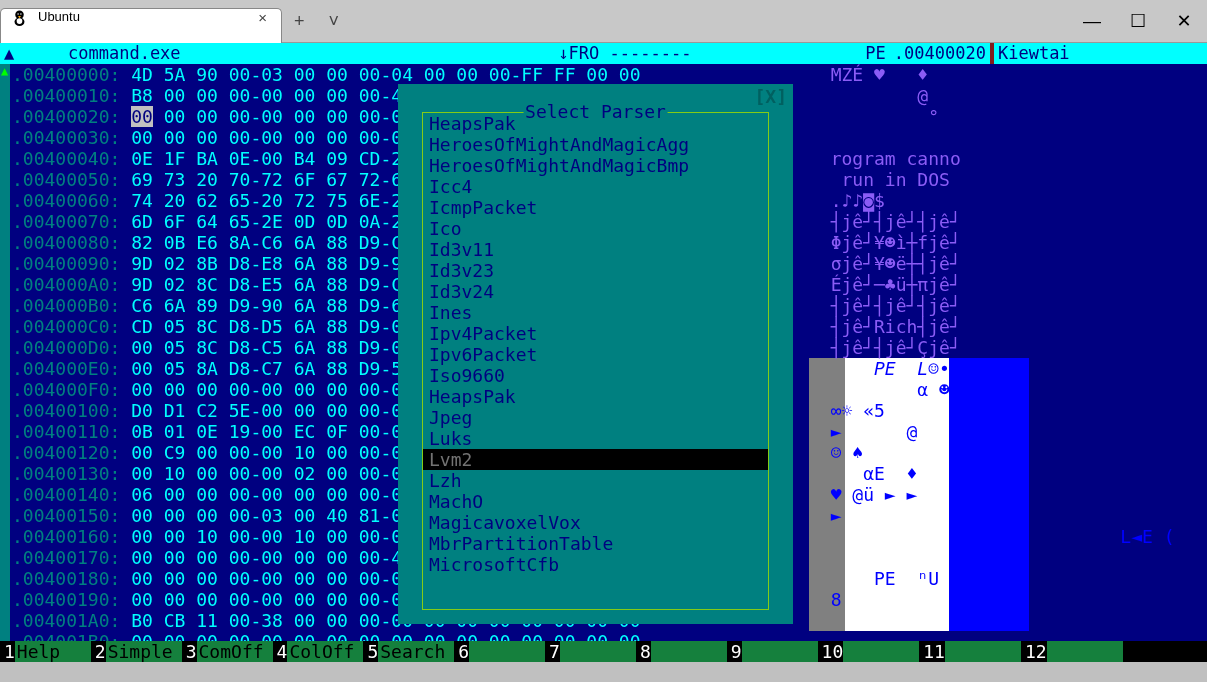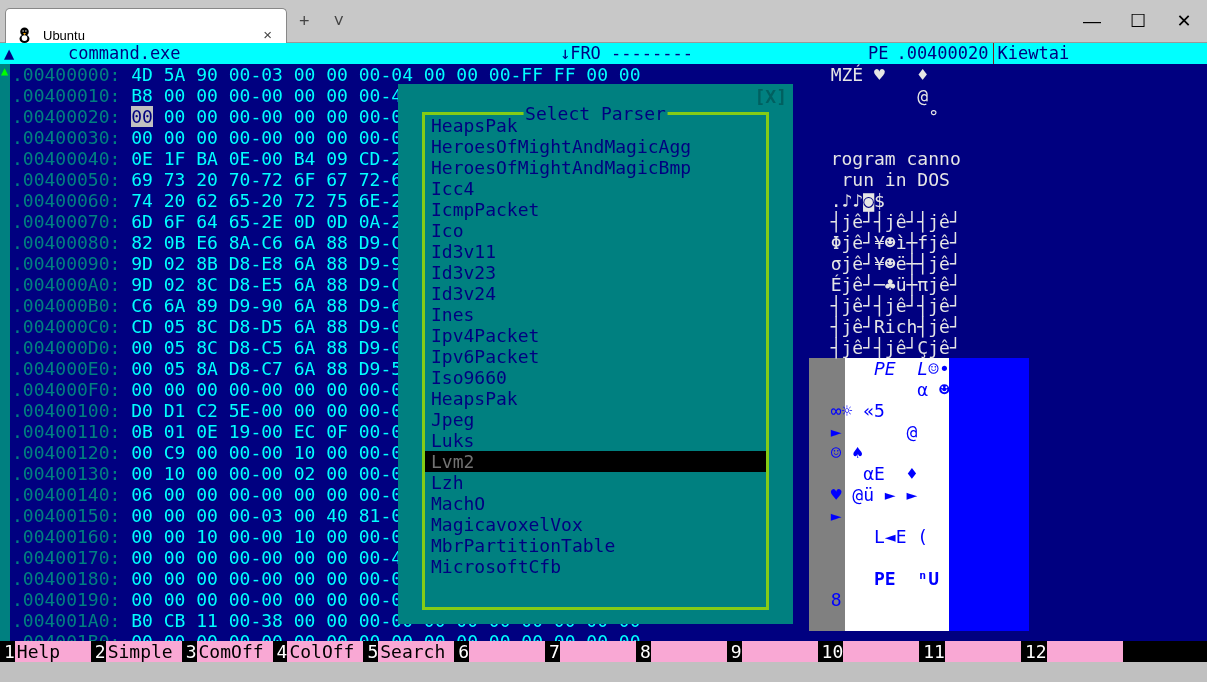--- a/index.html
+++ b/index.html
@@ -1,44 +1,44 @@
 <!DOCTYPE html>
 <html><head>
 <meta charset="utf-8">
 <style>
 html,body{margin:0;padding:0;width:1207px;height:682px;background:#c0c0c0;font-family:Consolas,Menlo,monospace;font-size:18px;overflow:hidden}
 .titlebar{height:42px;background:#c8c8c8;display:flex;align-items:center;border-bottom:1px solid #999}
-.tab{height:34px;background:#fff;border:1px solid #888;border-bottom:none;border-top-left-radius:5px;border-top-right-radius:5px;margin-left:5px;margin-top:8px;display:flex;align-items:flex-end;padding:0 10px;width:260px}
+.tab{height:34px;background:#fff;border:1px solid #888;border-bottom:none;border-top-left-radius:5px;border-top-right-radius:5px;margin-top:8px;display:flex;align-items:flex-start;padding:0 10px;width:260px}
 .tab-icon{width:17px;height:17px;margin-right:10px}
 .tab-title{font-family:-apple-system,Segoe UI,sans-serif;font-size:13px;color:#000;flex:1}
 .tab-close{font-family:sans-serif;color:#444;font-size:15px;padding:0 4px;cursor:pointer}
 .tab-add,.tab-drop{font-family:sans-serif;color:#444;font-size:18px;padding:0 12px;cursor:pointer}
 .win-controls{margin-left:auto;display:flex}
 .win-btn{width:46px;height:30px;display:flex;align-items:center;justify-content:center;font-family:sans-serif;color:#000;cursor:pointer}
 .statusbar{height:21px;background:#008080;color:#00ffff;display:flex;font-size:17px;line-height:21px}
 .status-seg{padding:0 4px}
 .status-inv{background:#00ffff;color:#000080}
 .status-right{margin-left:auto}
 .main{position:relative;height:598px;background:#000080;overflow:hidden}
 .gutter{position:absolute;left:0;top:0;width:10px;height:598px;background:#008080}
 .gutter-top{position:absolute;top:0;left:1px;color:#00ff00;font-size:12px}
 .hex-rows{position:absolute;left:12px;top:0}
 .row{height:21px;white-space:pre;color:#00ffff;line-height:21px}
 .addr{color:#008080}
 .ascii{position:absolute;right:0;top:0;width:398px;height:598px;background:#000080}
-.ascii-row{height:21px;line-height:21px;white-space:pre;color:#e5e5e5}
+.ascii-row{height:21px;line-height:21px;white-space:pre;color:#8b5cf6}
 .dialog{position:absolute;left:398px;top:20px;width:395px;height:540px;background:#008080;border:none}
 .dlg-close{position:absolute;right:6px;top:2px;color:#006060;font-weight:bold}
-.dlg-inner{position:absolute;left:24px;top:28px;right:24px;bottom:14px;border:3px solid #84cc16}
+.dlg-inner{position:absolute;left:24px;top:28px;right:24px;bottom:14px;border:1px solid #84cc16}
 .dlg-title{position:absolute;top:-12px;left:50%;transform:translateX(-50%);background:#008080;color:#000080;padding:0 2px}
 .dlg-item{color:#000080;padding:0 6px;height:21px;line-height:21px;cursor:pointer}
 .dlg-item.selected{background:#000;color:#737373}
 .fkeys{position:absolute;bottom:0;left:0;right:0;height:21px;background:#000;color:#fff;display:flex;line-height:21px}
 .fk-num{color:#fff;padding-left:4px}
-.fk-lbl{background:#f9a8d4;color:#000;padding:0 2px;width:72px;text-align:left}
+.fk-lbl{background:#15803d;color:#000;padding:0 2px;width:72px;text-align:left}
 </style>
 </head>
 <body>
 
 <div class="titlebar">
   <div class="tab">
     <svg class="tab-icon" viewBox="0 0 24 24">
         <circle cx="12" cy="8" r="6" fill="#000"></circle>
         <ellipse cx="12" cy="18" rx="7" ry="6" fill="#000"></ellipse>
         <ellipse cx="12" cy="17" rx="4" ry="4" fill="#fff"></ellipse>
@@ -57,21 +57,21 @@
     <div class="win-btn">✕</div>
   </div>
 </div>
 
 <div class="statusbar">
   <span class="status-seg status-inv" style="width:10px">▲</span>
   <span class="status-seg status-inv" style="width:500px;padding-left:50px">command.exe</span>
   <span class="status-seg status-inv" style="width:310px">↓FRO --------</span>
   <span class="status-seg status-inv">PE</span>
   <span class="status-seg status-inv">.00400020</span>
-  <span class="status-seg status-inv" style="border-left:1px solid #7f1d1d">Kiewtai</span>
+  <span class="status-seg status-inv" style="border-left:4px solid #7f1d1d">Kiewtai</span>
   <span class="status-seg status-inv status-right" style="width:130px"></span>
 </div>
 
 <div class="main">
   <div class="gutter">
     <span class="gutter-top">▲</span>
   </div>
   <div class="hex-rows" id="hex-rows">
       <div class="row"><span class="addr">.00400000:</span> 4D 5A 90 00-03 00 00 00-04 00 00 00-FF FF 00 00</div>
       <div class="row"><span class="addr">.00400010:</span> B8 00 00 00-00 00 00 00-40 00 00 00-00 00 00 00</div>
@@ -119,23 +119,23 @@
       <div class="ascii-row">  ┤jê┘Rich┤jê┘</div>
       <div class="ascii-row">  ┤jê┘┤jê┘Çjê┘</div>
       <div class="ascii-row" style="background: linear-gradient(90deg, rgb(128, 128, 128) 0px, rgb(128, 128, 128) 36px, rgb(255, 255, 255) 36px, rgb(255, 255, 255) 140px, rgb(0, 0, 255) 140px, rgb(0, 0, 255) 220px, rgb(0, 0, 128) 220px); color: rgb(0, 0, 255); font-style: italic;">      PE  L☺•</div>
       <div class="ascii-row" style="background: linear-gradient(90deg, rgb(128, 128, 128) 0px, rgb(128, 128, 128) 36px, rgb(255, 255, 255) 36px, rgb(255, 255, 255) 140px, rgb(0, 0, 255) 140px, rgb(0, 0, 255) 220px, rgb(0, 0, 128) 220px); color: rgb(0, 0, 255);">          α ☻☺</div>
       <div class="ascii-row" style="background: linear-gradient(90deg, rgb(128, 128, 128) 0px, rgb(128, 128, 128) 36px, rgb(255, 255, 255) 36px, rgb(255, 255, 255) 140px, rgb(0, 0, 255) 140px, rgb(0, 0, 255) 220px, rgb(0, 0, 128) 220px); color: rgb(0, 0, 255);">  ∞☼ «5       </div>
       <div class="ascii-row" style="background: linear-gradient(90deg, rgb(128, 128, 128) 0px, rgb(128, 128, 128) 36px, rgb(255, 255, 255) 36px, rgb(255, 255, 255) 140px, rgb(0, 0, 255) 140px, rgb(0, 0, 255) 220px, rgb(0, 0, 128) 220px); color: rgb(0, 0, 255);">  ►      @    </div>
       <div class="ascii-row" style="background: linear-gradient(90deg, rgb(128, 128, 128) 0px, rgb(128, 128, 128) 36px, rgb(255, 255, 255) 36px, rgb(255, 255, 255) 140px, rgb(0, 0, 255) 140px, rgb(0, 0, 255) 220px, rgb(0, 0, 128) 220px); color: rgb(0, 0, 255);">  ☺ ♠         </div>
       <div class="ascii-row" style="background: linear-gradient(90deg, rgb(128, 128, 128) 0px, rgb(128, 128, 128) 36px, rgb(255, 255, 255) 36px, rgb(255, 255, 255) 140px, rgb(0, 0, 255) 140px, rgb(0, 0, 255) 220px, rgb(0, 0, 128) 220px); color: rgb(0, 0, 255);">     αE  ♦    </div>
       <div class="ascii-row" style="background: linear-gradient(90deg, rgb(128, 128, 128) 0px, rgb(128, 128, 128) 36px, rgb(255, 255, 255) 36px, rgb(255, 255, 255) 140px, rgb(0, 0, 255) 140px, rgb(0, 0, 255) 220px, rgb(0, 0, 128) 220px); color: rgb(0, 0, 255);">  ♥ @ü ► ►    </div>
       <div class="ascii-row" style="background: linear-gradient(90deg, rgb(128, 128, 128) 0px, rgb(128, 128, 128) 36px, rgb(255, 255, 255) 36px, rgb(255, 255, 255) 140px, rgb(0, 0, 255) 140px, rgb(0, 0, 255) 220px, rgb(0, 0, 128) 220px); color: rgb(0, 0, 255);">  ►           </div>
-      <div class="ascii-row" style="background: linear-gradient(90deg, rgb(128, 128, 128) 0px, rgb(128, 128, 128) 36px, rgb(255, 255, 255) 36px, rgb(255, 255, 255) 140px, rgb(0, 0, 255) 140px, rgb(0, 0, 255) 220px, rgb(0, 0, 128) 220px); color: rgb(0, 0, 255);">      L◄E (   </div>
+      <div class="ascii-row" style="background: linear-gradient(90deg, rgb(128, 128, 128) 0px, rgb(128, 128, 128) 36px, rgb(255, 255, 255) 36px, rgb(255, 255, 255) 140px, rgb(0, 0, 255) 140px, rgb(0, 0, 255) 220px, rgb(0, 0, 128) 220px); color: rgb(0, 0, 255); text-align: right;">      L◄E (   </div>
       <div class="ascii-row" style="background: linear-gradient(90deg, rgb(128, 128, 128) 0px, rgb(128, 128, 128) 36px, rgb(255, 255, 255) 36px, rgb(255, 255, 255) 140px, rgb(0, 0, 255) 140px, rgb(0, 0, 255) 220px, rgb(0, 0, 128) 220px); color: rgb(0, 0, 255);">              </div>
-      <div class="ascii-row" style="background: linear-gradient(90deg, rgb(128, 128, 128) 0px, rgb(128, 128, 128) 36px, rgb(255, 255, 255) 36px, rgb(255, 255, 255) 140px, rgb(0, 0, 255) 140px, rgb(0, 0, 255) 220px, rgb(0, 0, 128) 220px); color: rgb(0, 0, 255); font-weight: bold;">      PE  ⁿU  </div>
+      <div class="ascii-row" style="background: linear-gradient(90deg, rgb(128, 128, 128) 0px, rgb(128, 128, 128) 36px, rgb(255, 255, 255) 36px, rgb(255, 255, 255) 140px, rgb(0, 0, 255) 140px, rgb(0, 0, 255) 220px, rgb(0, 0, 128) 220px); color: rgb(0, 0, 255);">      PE  ⁿU  </div>
       <div class="ascii-row" style="background: linear-gradient(90deg, rgb(128, 128, 128) 0px, rgb(128, 128, 128) 36px, rgb(255, 255, 255) 36px, rgb(255, 255, 255) 140px, rgb(0, 0, 255) 140px, rgb(0, 0, 255) 220px, rgb(0, 0, 128) 220px); color: rgb(0, 0, 255);">  8           </div>
       <div class="ascii-row" style="background: linear-gradient(90deg, rgb(128, 128, 128) 0px, rgb(128, 128, 128) 36px, rgb(255, 255, 255) 36px, rgb(255, 255, 255) 140px, rgb(0, 0, 255) 140px, rgb(0, 0, 255) 220px, rgb(0, 0, 128) 220px); color: rgb(0, 0, 255);">              </div>
     </div>
 
   <div class="dialog">
     <span class="dlg-close">[X]</span>
     <div class="dlg-inner">
       <span class="dlg-title">Select Parser</span>
       <div id="dlg-list">
           <div class="dlg-item">HeapsPak</div>

